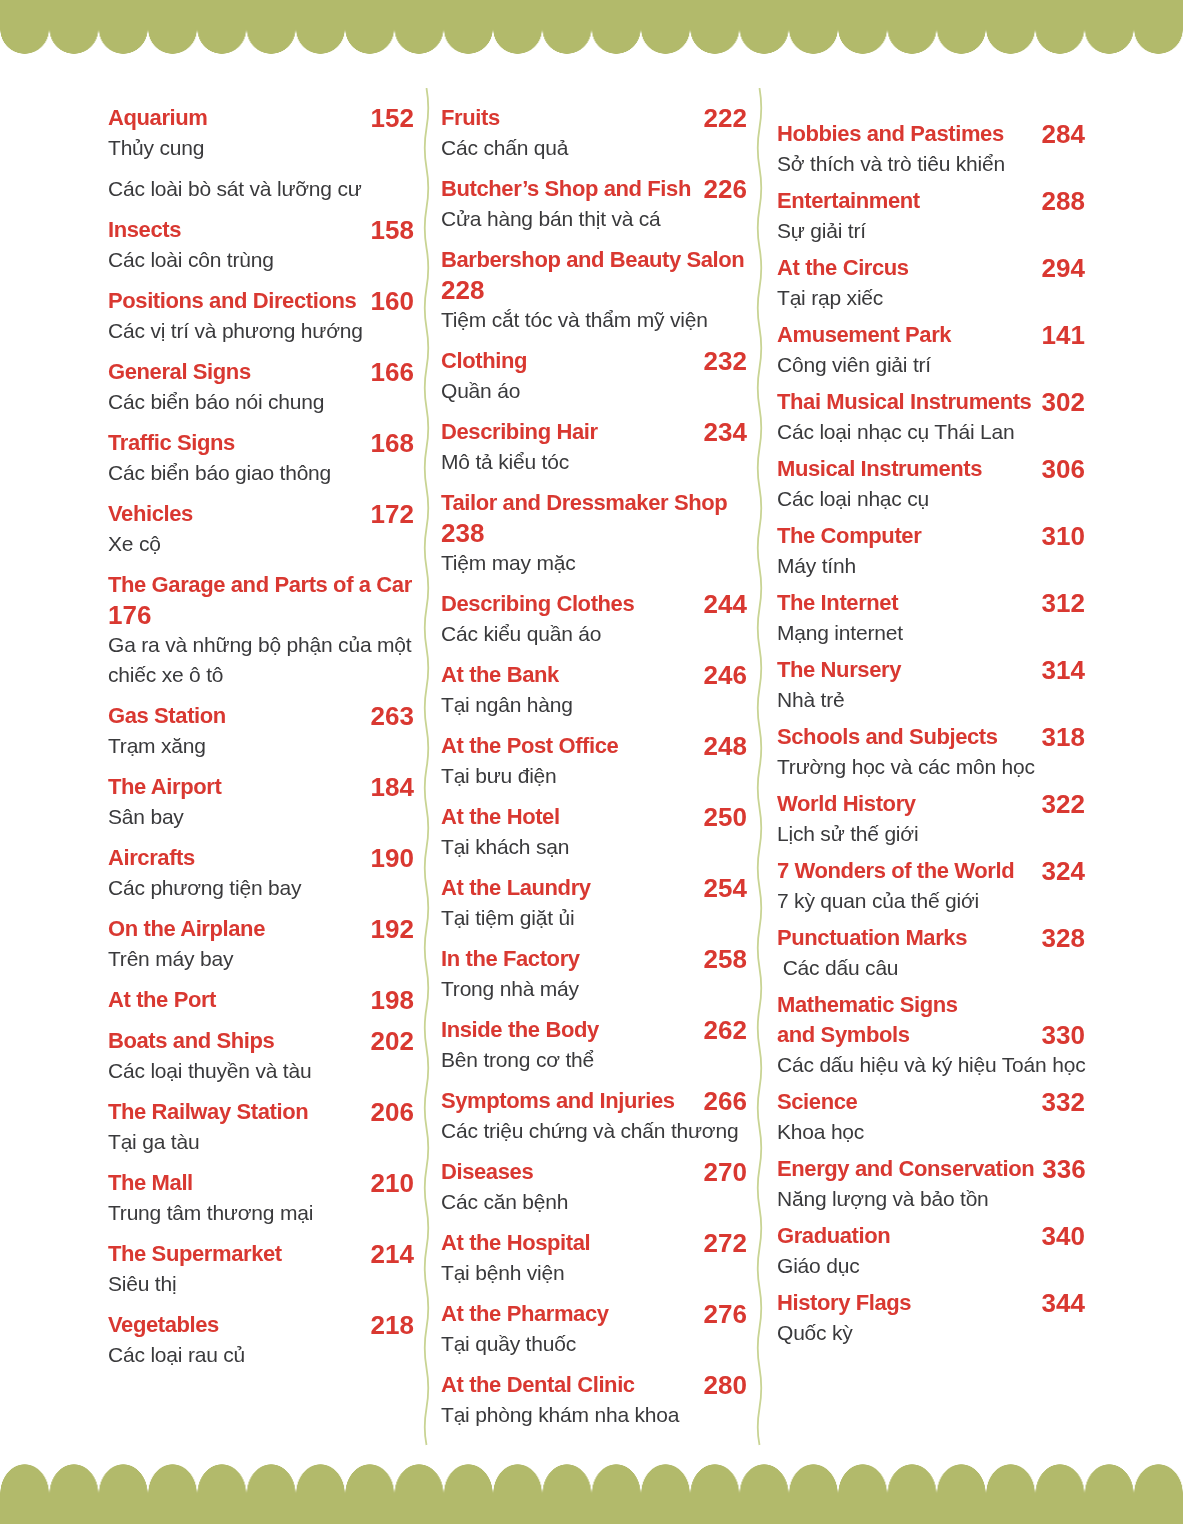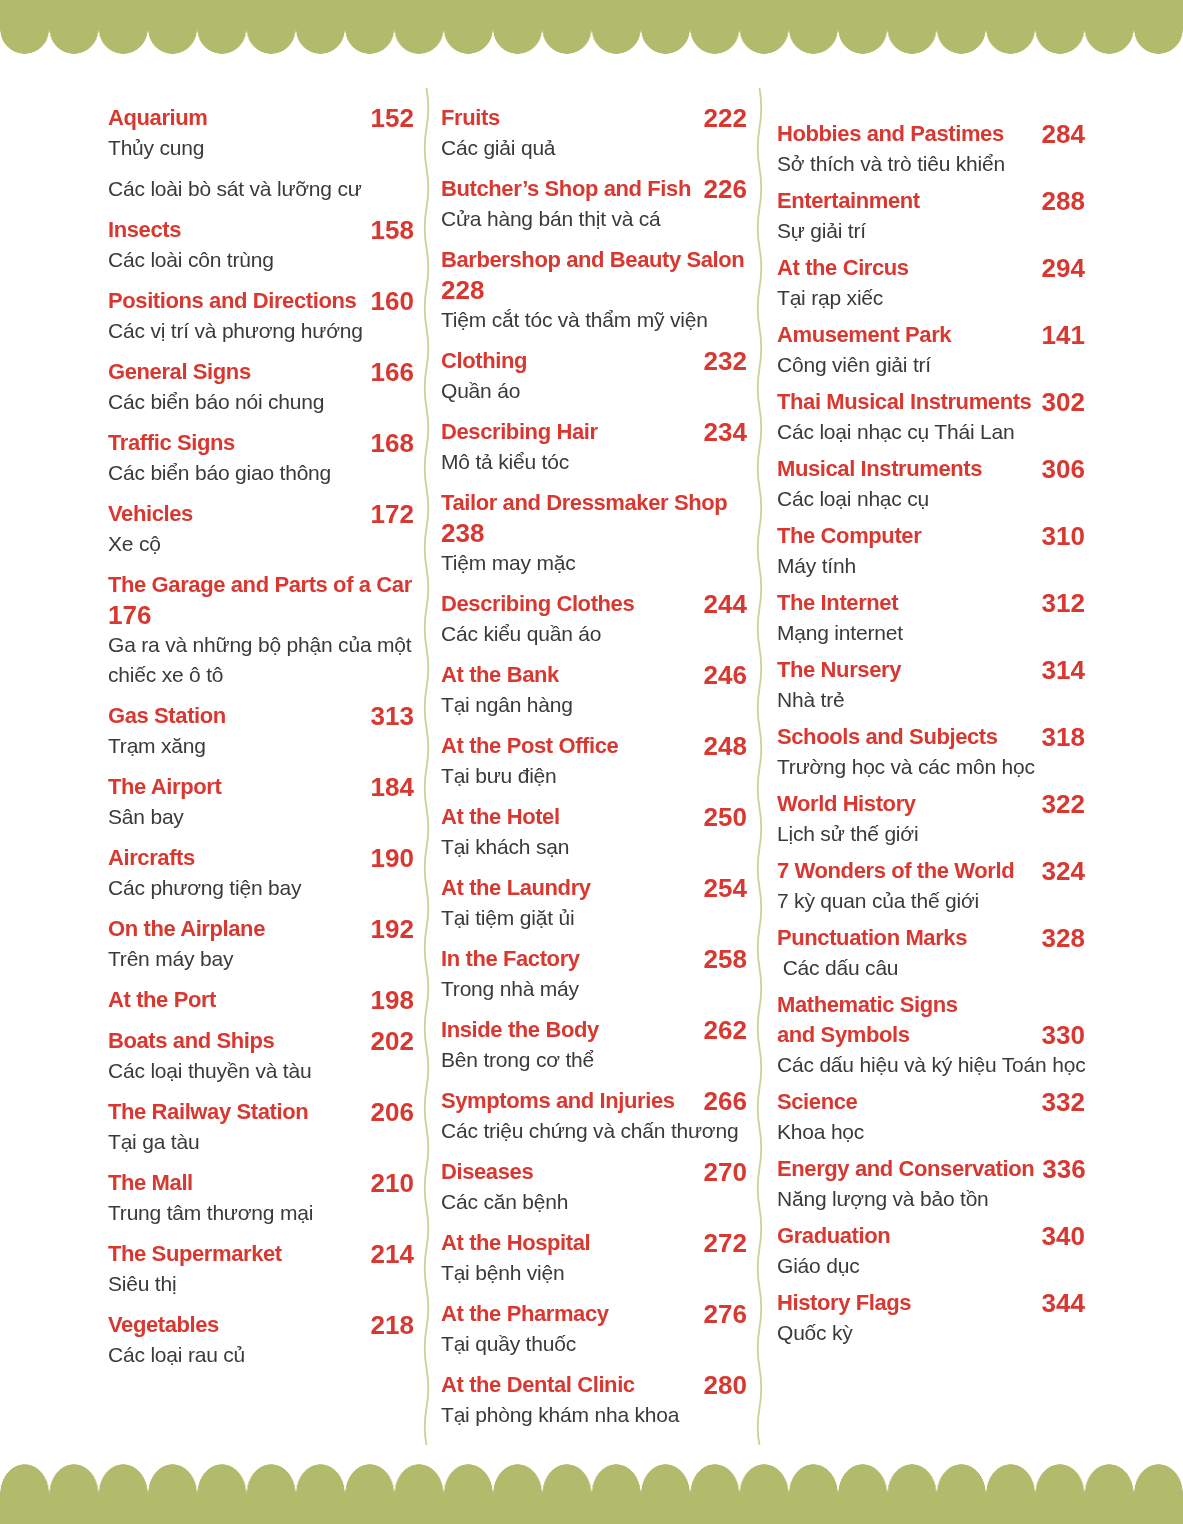--- a/index.html
+++ b/index.html
@@ -128,21 +128,21 @@
       <span class="title">The Garage and Parts of a Car</span>
       <span class="num">176</span>
     </div>
     <div class="sub">Ga ra và những bộ phận của một
 chiếc xe ô tô</div>
   </div>
 
   <div class="entry">
     <div class="row">
       <span class="title">Gas Station</span>
-      <span class="num">313</span>
+      <span class="num">263</span>
     </div>
     <div class="sub">Trạm xăng</div>
   </div>
 
   <div class="entry">
     <div class="row">
       <span class="title">The Airport</span>
       <span class="num">184</span>
     </div>
     <div class="sub">Sân bay</div>
@@ -210,21 +210,21 @@
     </div>
     <div class="sub">Các loại rau củ</div>
   </div>
 </div>
   <div class="col col-1">
   <div class="entry">
     <div class="row">
       <span class="title">Fruits</span>
       <span class="num">222</span>
     </div>
-    <div class="sub">Các giải quả</div>
+    <div class="sub">Các chấn quả</div>
   </div>
 
   <div class="entry">
     <div class="row">
       <span class="title">Butcher’s Shop and Fish</span>
       <span class="num">226</span>
     </div>
     <div class="sub">Cửa hàng bán thịt và cá</div>
   </div>
 

